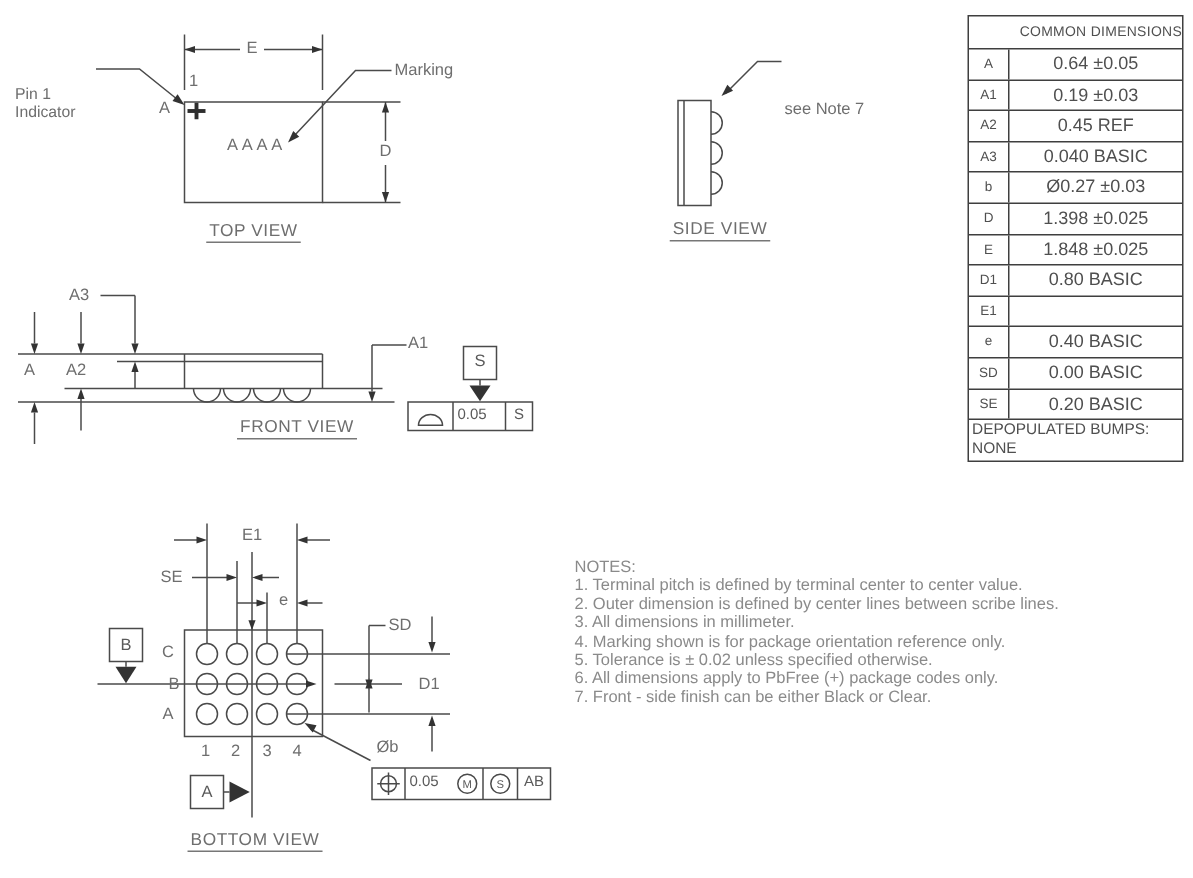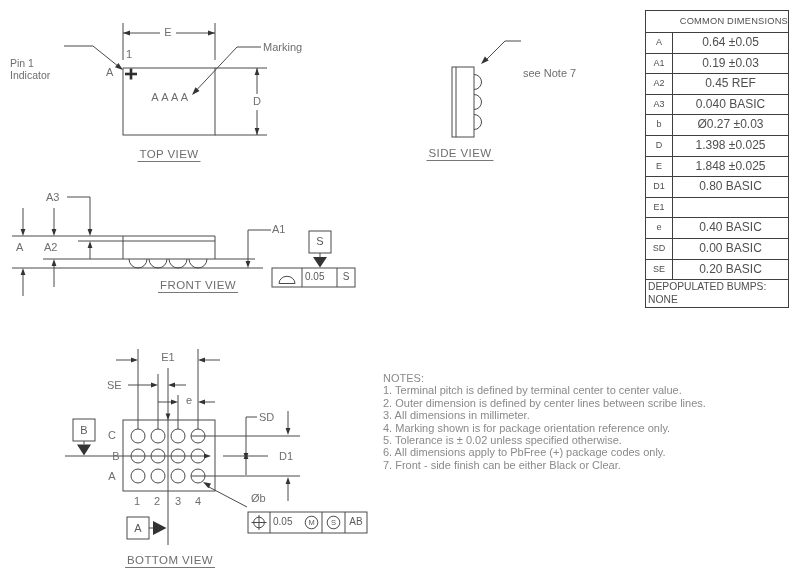--- a/index.html
+++ b/index.html
@@ -212,21 +212,21 @@
 </div>
 <div class="t c" style="left:129px;top:48px;">1</div>
 <div class="t" style="left:106px;top:66px;">A</div>
 <div class="t c" style="left:168px;top:26px;">E</div>
 <div class="t c" style="left:257px;top:95px;">D</div>
 <div class="t c" style="left:171px;top:91px;letter-spacing:2.5px;">AAAA</div>
 <div class="t" style="left:263px;top:41px;">Marking</div>
 <div class="vl" style="left:169px;top:148px;">TOP VIEW</div>
 
 <div class="t" style="left:523px;top:35px;margin-top:32px;">see Note 7</div>
-<div class="vl" style="left:460px;top:147px;">SIDE VIEW</div>
+<div class="vl" style="left:480px;top:147px;">SIDE VIEW</div>
 
 <div class="t" style="left:46px;top:191px;">A3</div>
 <div class="t" style="left:16px;top:241px;">A</div>
 <div class="t" style="left:44px;top:241px;">A2</div>
 <div class="t" style="left:272px;top:223px;">A1</div>
 <div class="t c" style="left:320px;top:235px;color:#5a5a5a;">S</div>
 <div class="fcf-t" style="left:305px;top:271px;">0.05</div>
 <div class="fcf-t c" style="left:346px;top:271px;">S</div>
 <div class="vl" style="left:170px;top:279px;margin-left:28px;">FRONT VIEW</div>
 

